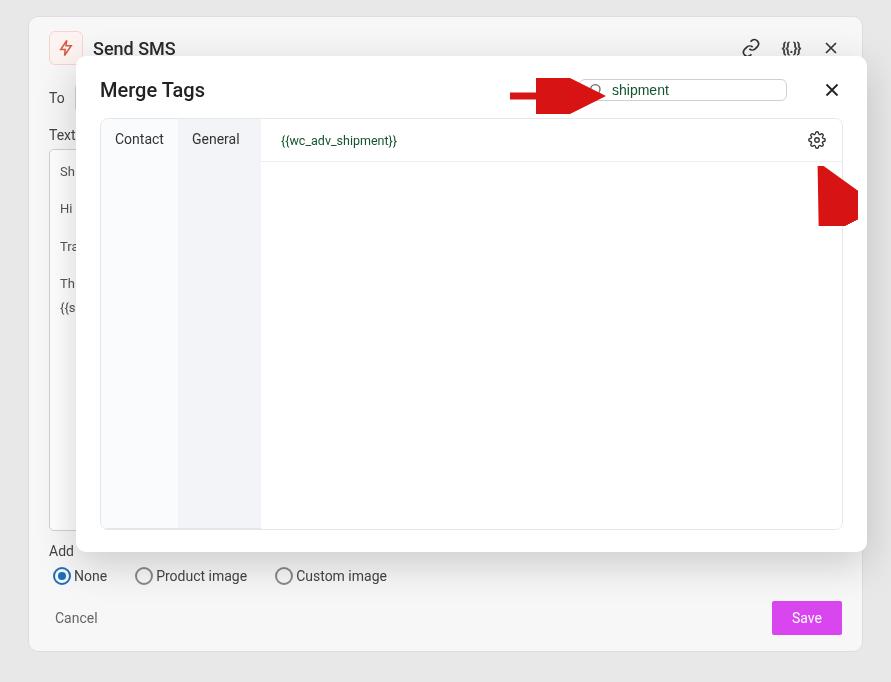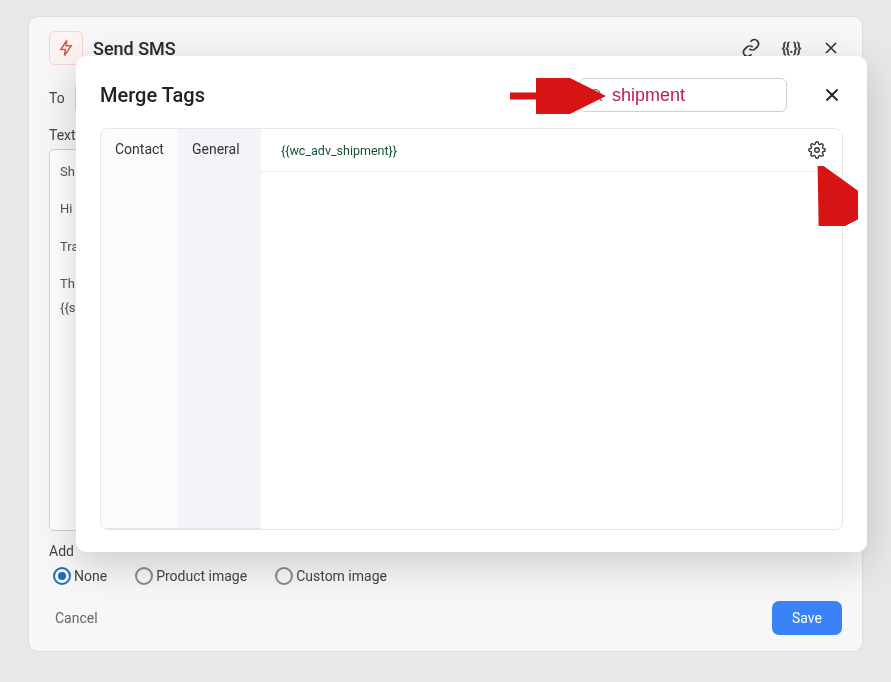--- a/index.html
+++ b/index.html
@@ -60,38 +60,38 @@
 
     .attach-label { font-size:14px; color:#444; margin-top:12px; margin-bottom:8px;}
     .radio-row { display:flex; gap:28px; align-items:center; font-size:14px; color:#444; padding-left:4px;}
     .radio-row label { display:flex; align-items:center; gap:3px; cursor:pointer;}
     .radio-outer { width:18px; height:18px; border:2px solid #888; border-radius:50%; display:flex; align-items:center; justify-content:center;}
     .radio-outer.selected { border-color:#1e6dc0;}
     .radio-inner { width:8px; height:8px; border-radius:50%; background:#1e6dc0;}
 
     .footer-btns { margin-top:auto; display:flex; justify-content:space-between; gap:23px; align-items:center; padding-top:16px;}
     .btn-cancel { color:#666; font-size:14px; cursor:pointer; padding:8px 6px;}
-    .btn-save { background:#3b82f6; color:#fff; font-size:14px; padding:9px 20px; border-radius:7px; cursor:pointer;}
+    .btn-save { background:#d946ef; color:#fff; font-size:14px; padding:9px 20px; border-radius:2px; cursor:pointer;}
 
     
     .modal {
       position:absolute;
       top:56px; left:76px; right:24px;
       height:496px;
       background:#fff; border-radius:10px;
       box-shadow: 0 12px 40px rgba(0,0,0,0.18);
       display:flex; flex-direction:column;
       padding:22px 24px;
     }
     .modal-header { display:flex; align-items:center; gap:16px; margin-bottom:16px;}
     .modal-title { font-size:20px; font-weight:500; color:#222; }
     .search-wrap { margin-left:auto; position:relative;}
     .search-input {
-      width:208px; height:34px; border:1px solid #d0d0d0; border-radius:6px;
-      padding:0 10px 0 32px; font-size:18px; color:#be185d; outline:none;
+      width:208px; height:22px; border:1px solid #d0d0d0; border-radius:6px;
+      padding:0 10px 0 32px; font-size:14px; color:#14532d; outline:none;
     }
     .search-icon {
       position:absolute; left:9px; top:50%; transform:translateY(-50%);
       width:16px; height:16px; color:#666;
     }
     .modal-close { width:22px; height:22px; cursor:pointer; color:#333; margin-left:18px;}
 
     .modal-body {
       flex:1; display:flex; border:1px solid #e6e6e6; border-radius:8px; overflow:hidden;
       min-height:0;

